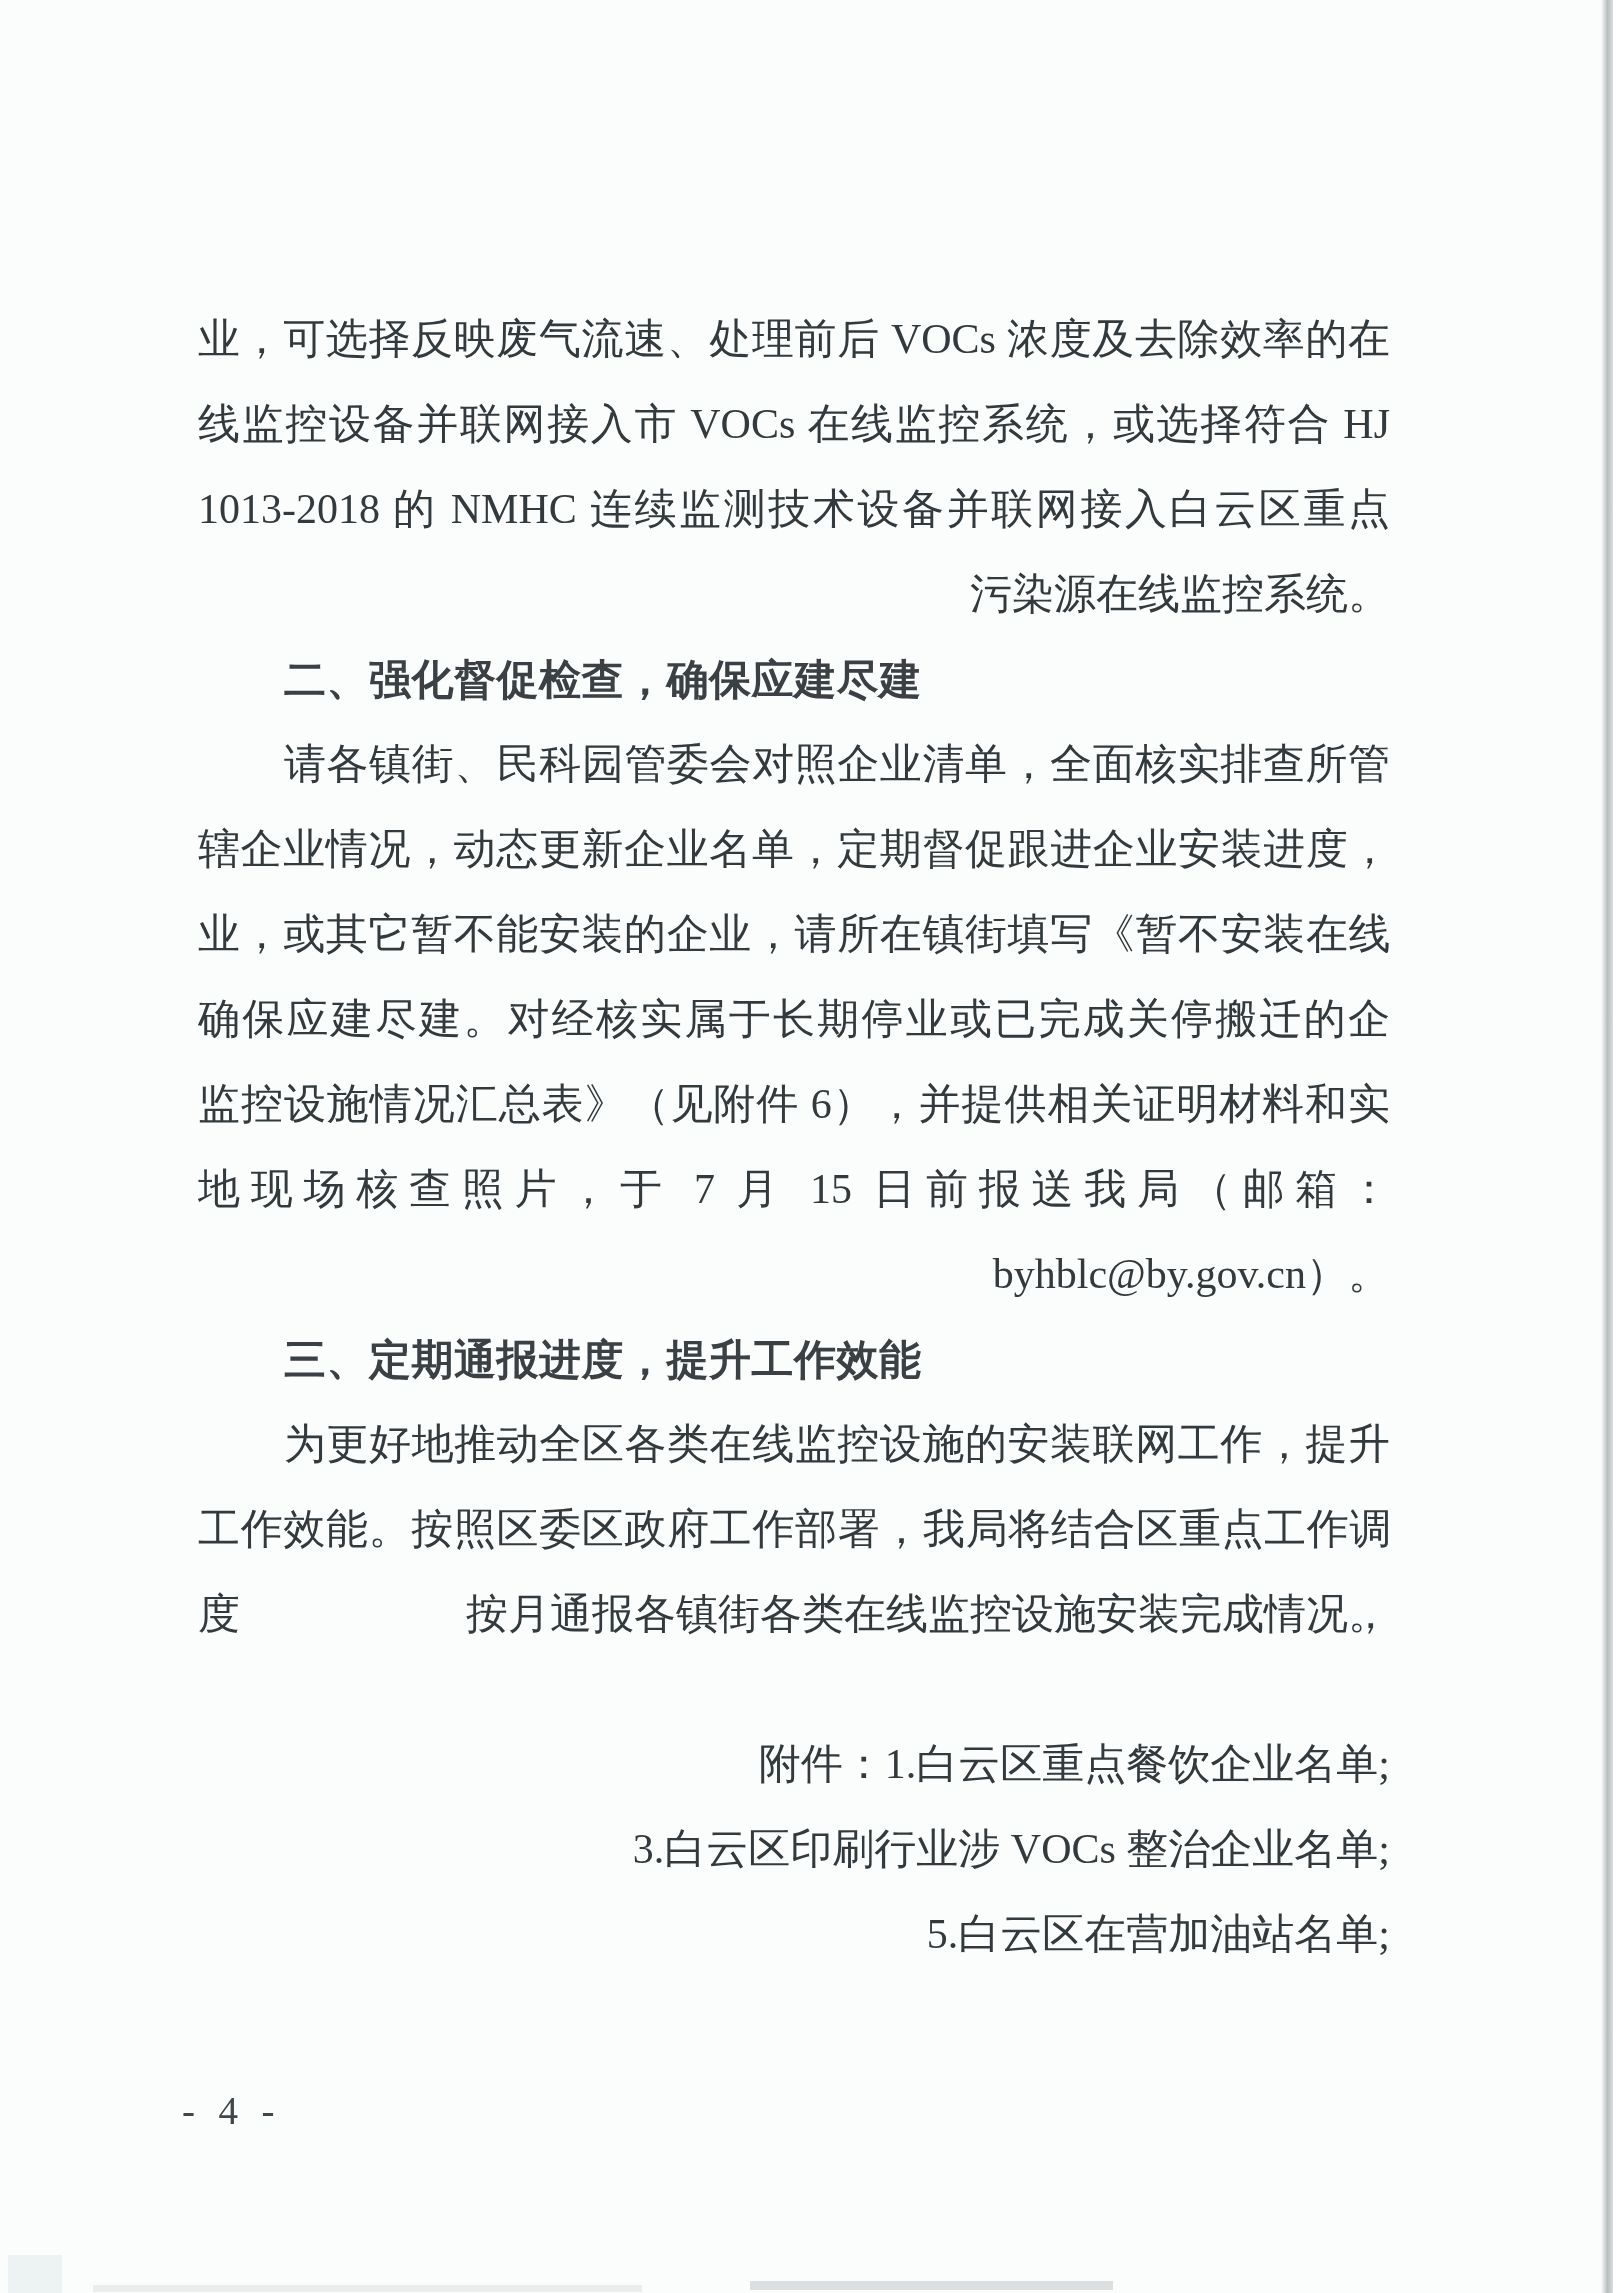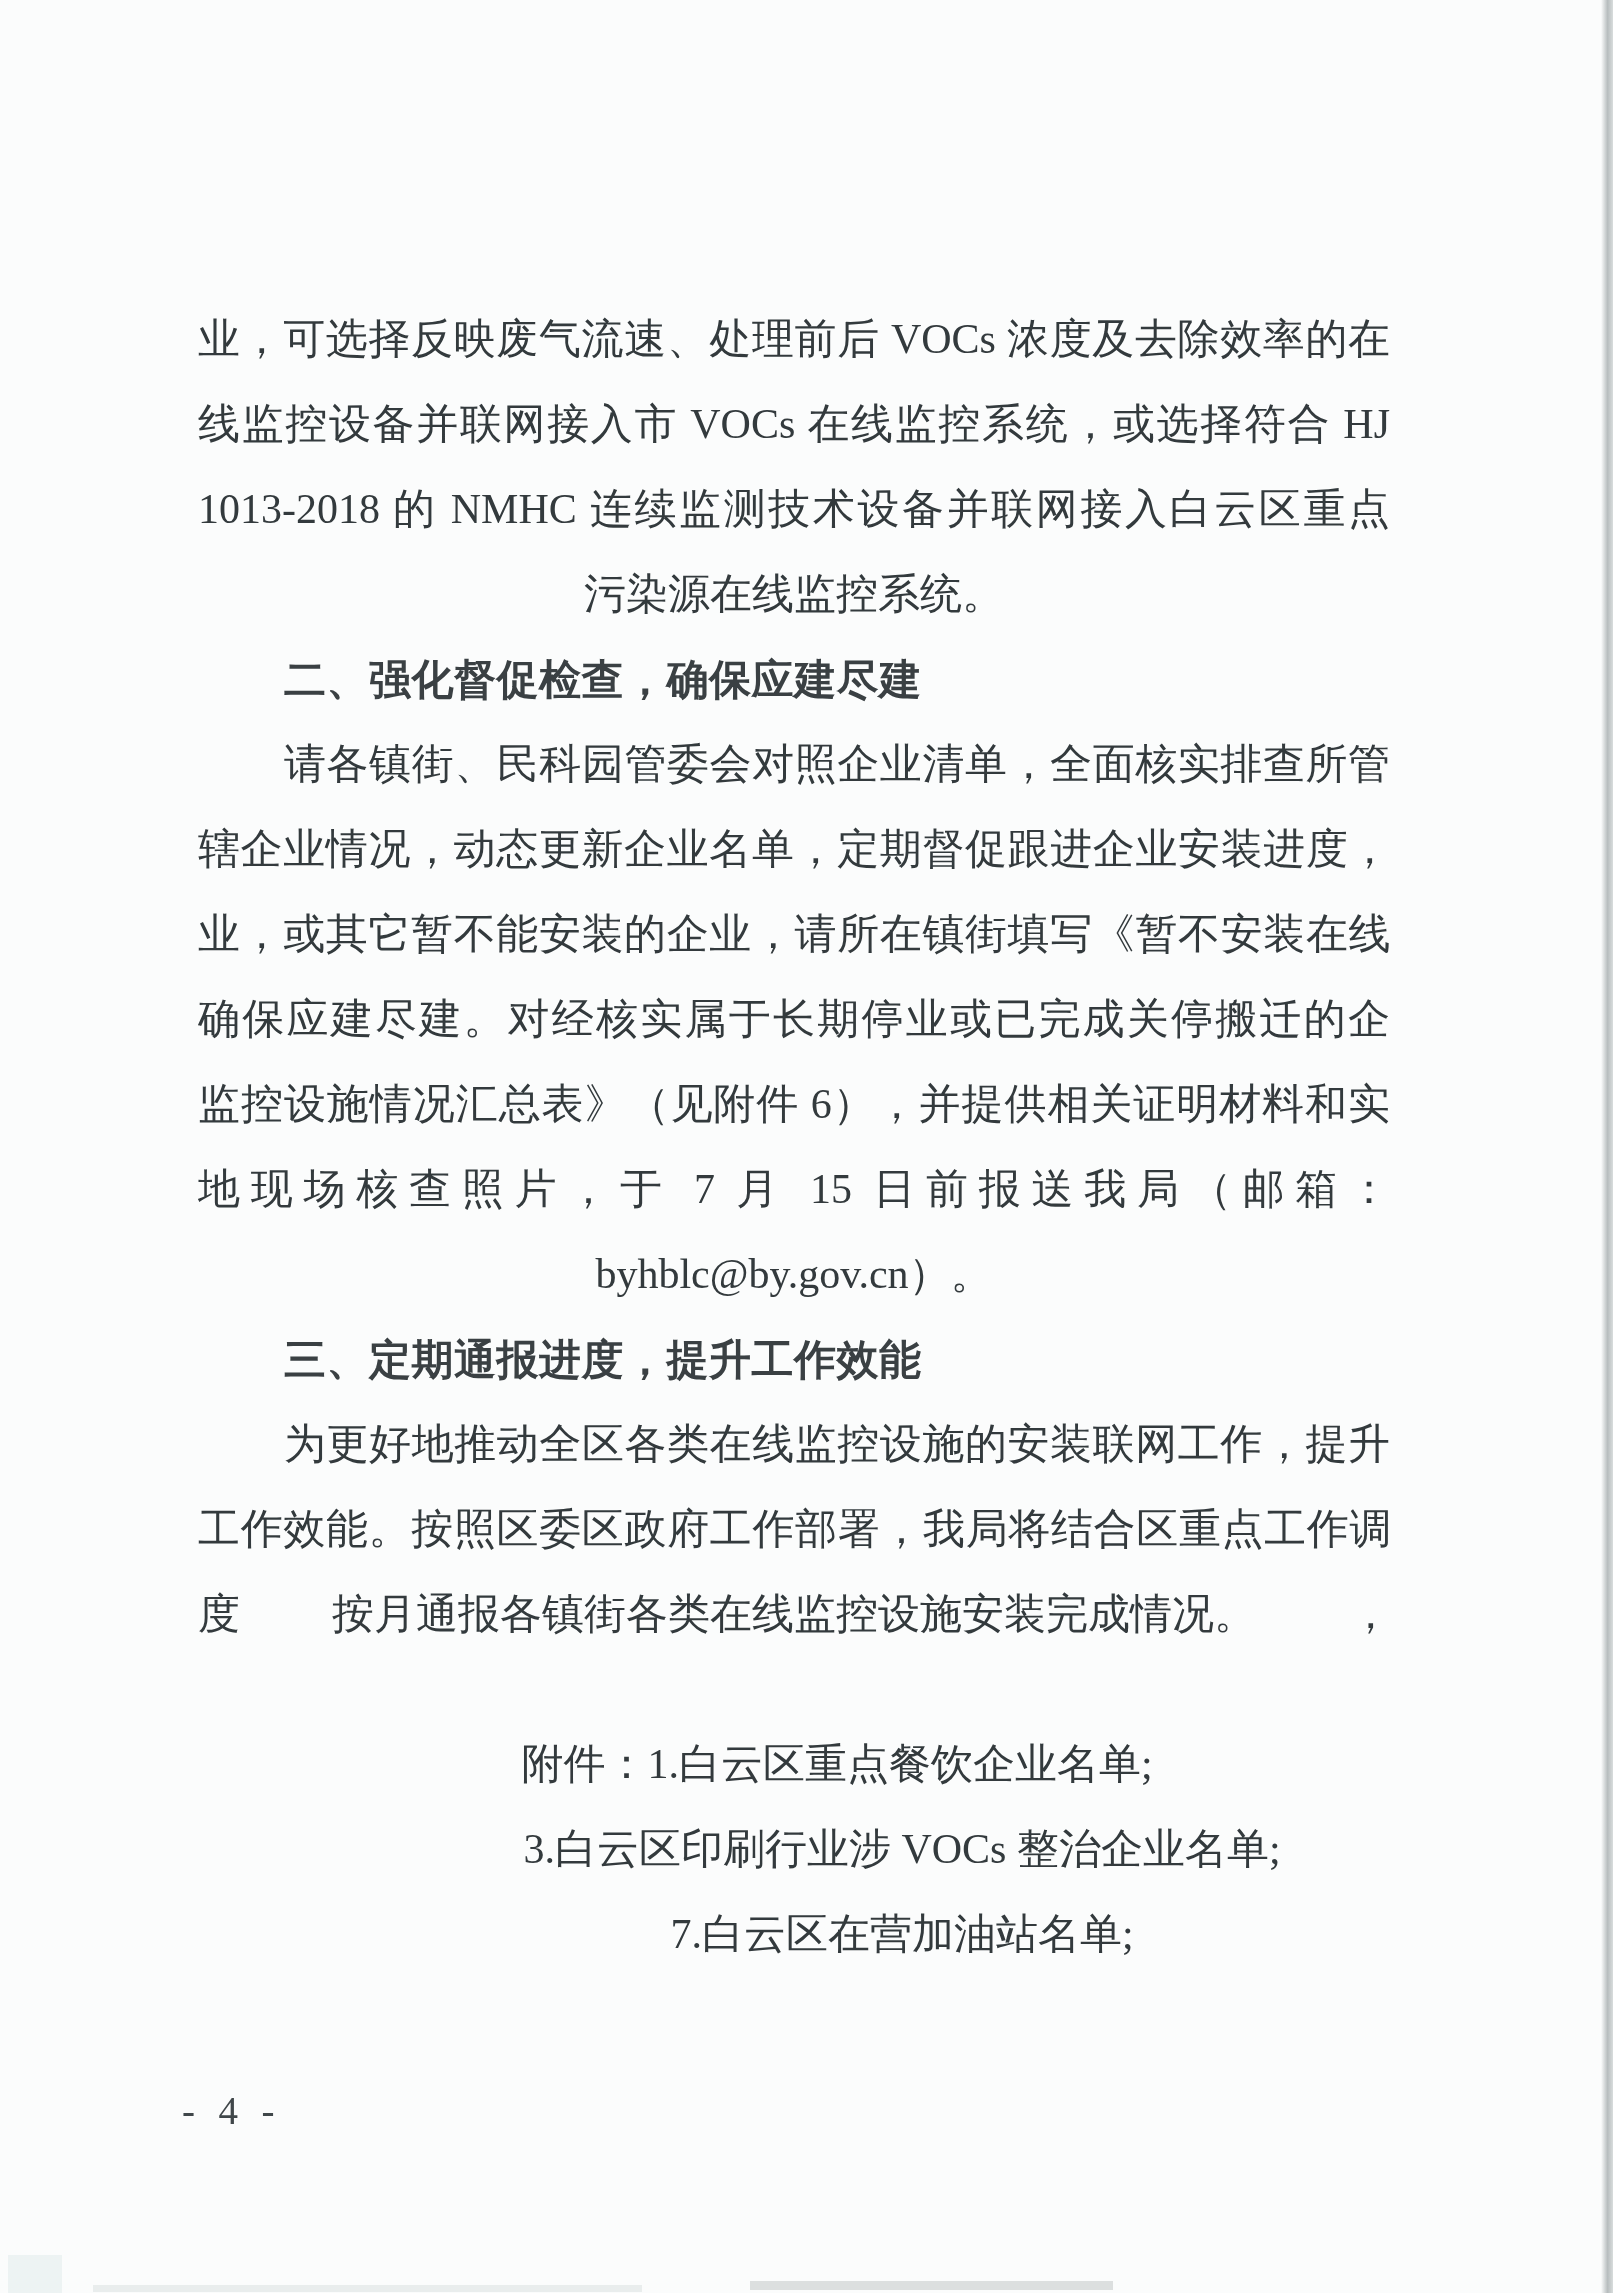--- a/index.html
+++ b/index.html
@@ -18,21 +18,21 @@
     top: 297px;
     width: 1192px;
   }
   .line {
     height: 85px;
     line-height: 85px;
     font-size: 42px;
     white-space: normal;
   }
   .just { text-align: justify; text-align-last: justify; }
-  .left { text-align: center; }
+  .left { text-align: right; }
   .indent { padding-left: 86px; }
   .indent-item { padding-left: 216px; }
   .heading {
     font-family: "Liberation Sans", "DejaVu Sans", sans-serif;
     font-weight: 700;
     color: #3a4043;
     letter-spacing: 0.5px;
   }
   .tight2 { letter-spacing: -1.5px; }
   .tight1 { letter-spacing: -0.5px; }
@@ -87,21 +87,21 @@
       <div class="line just">监控设施情况汇总表》（见附件 6），并提供相关证明材料和实</div>
       <div class="line just">地现场核查照片，于 7 月 15 日前报送我局（邮箱：</div>
       <div class="line left">byhblc@by.gov.cn）。</div>
       <div class="line heading indent">三、定期通报进度，提升工作效能</div>
       <div class="line just indent">为更好地推动全区各类在线监控设施的安装联网工作，提升</div>
       <div class="line just tight2">工作效能。按照区委区政府工作部署，我局将结合区重点工作调度，</div>
       <div class="line left">按月通报各镇街各类在线监控设施安装完成情况。</div>
       <div class="line spacer"></div>
       <div class="line left indent">附件：1.白云区重点餐饮企业名单;</div>
       <div class="line left indent-item">3.白云区印刷行业涉 VOCs 整治企业名单;</div>
-      <div class="line left indent-item">7.白云区在营加油站名单;</div>
+      <div class="line left indent-item">5.白云区在营加油站名单;</div>
     </div>
   <div class="footer">- 4 -</div>
   <div class="edge-right"></div>
   <div class="smudge-a"></div>
   <div class="smudge-b"></div>
   <div class="corner-mark"></div>
 </div>
 
 
 </body></html>

